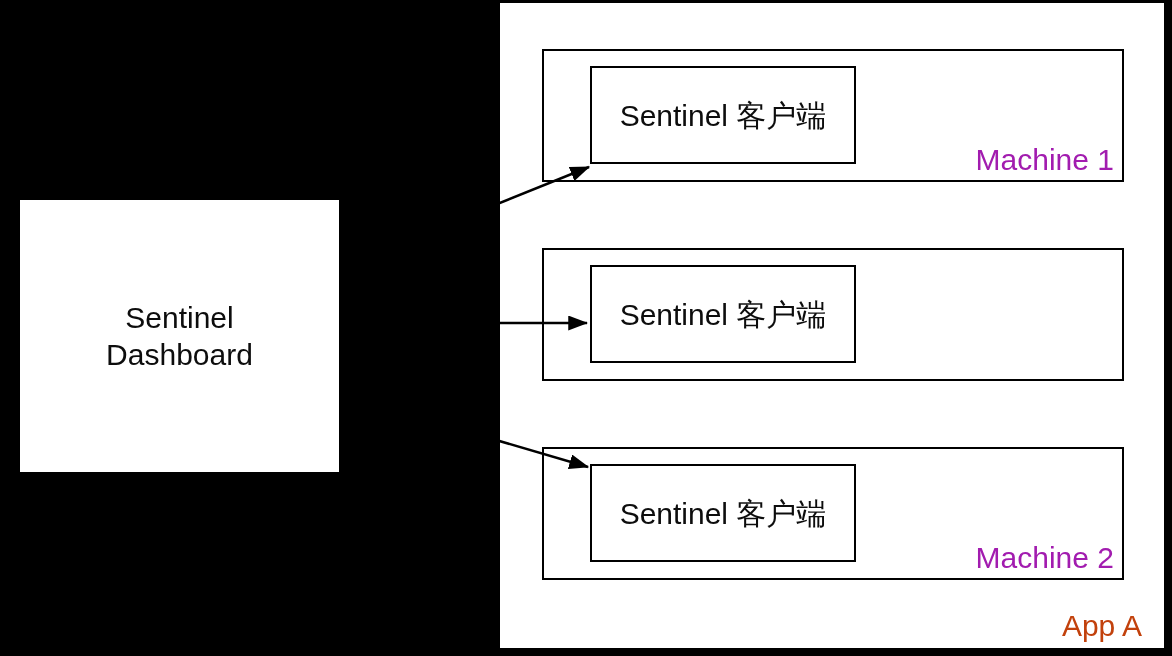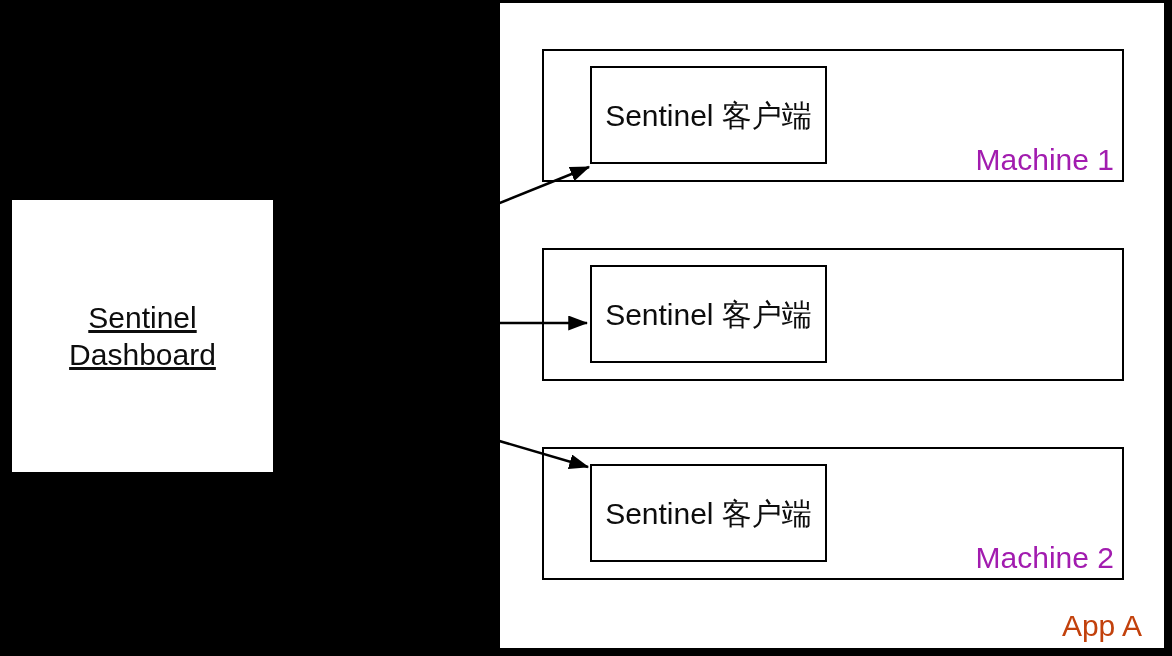--- a/index.html
+++ b/index.html
@@ -13,29 +13,28 @@
     height: 656px;
     background: #000000;
     overflow: hidden;
     font-family: "Liberation Sans", sans-serif;
     color: #0d0d0d;
   }
 
   
   .dashboard-node {
     position: absolute;
-    left: 12px;
+    left: 20px;
     top: 200px;
-    width: 261px;
+    width: 319px;
     height: 272px;
     background: #ffffff;
     display: flex;
     align-items: center;
     justify-content: center;
-    text-decoration: underline;
   }
   .dashboard-label {
     max-width: 210px;
     text-align: center;
     font-size: 30px;
     line-height: 37px;
     color: #0d0d0d;
   }
 
   
@@ -81,21 +80,21 @@
     line-height: 1.1;
     color: #a21caf;
     white-space: nowrap;
   }
 
   
   .client-node {
     position: absolute;
     left: 46px;              
     top: 15px;
-    width: 237px;
+    width: 266px;
     height: 98px;
     background: #ffffff;
     border: 2px solid #000000;
     box-sizing: border-box;
     display: flex;
     align-items: center;
     justify-content: center;
   }
   .client-label {
     font-size: 30px;

